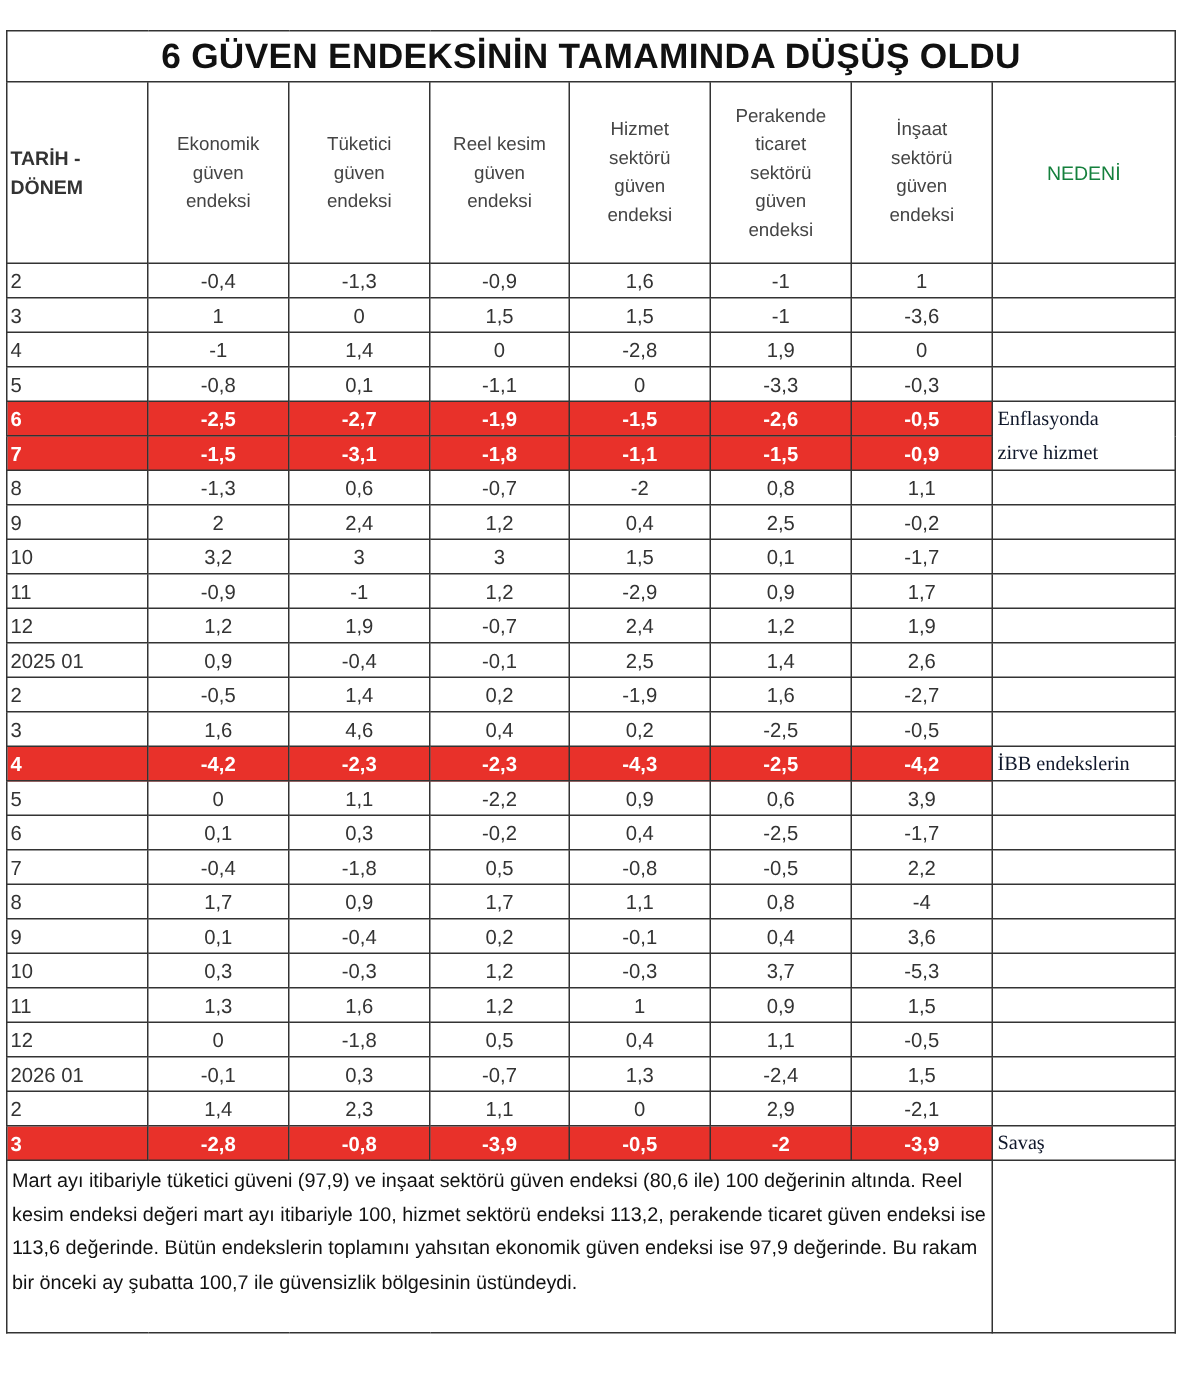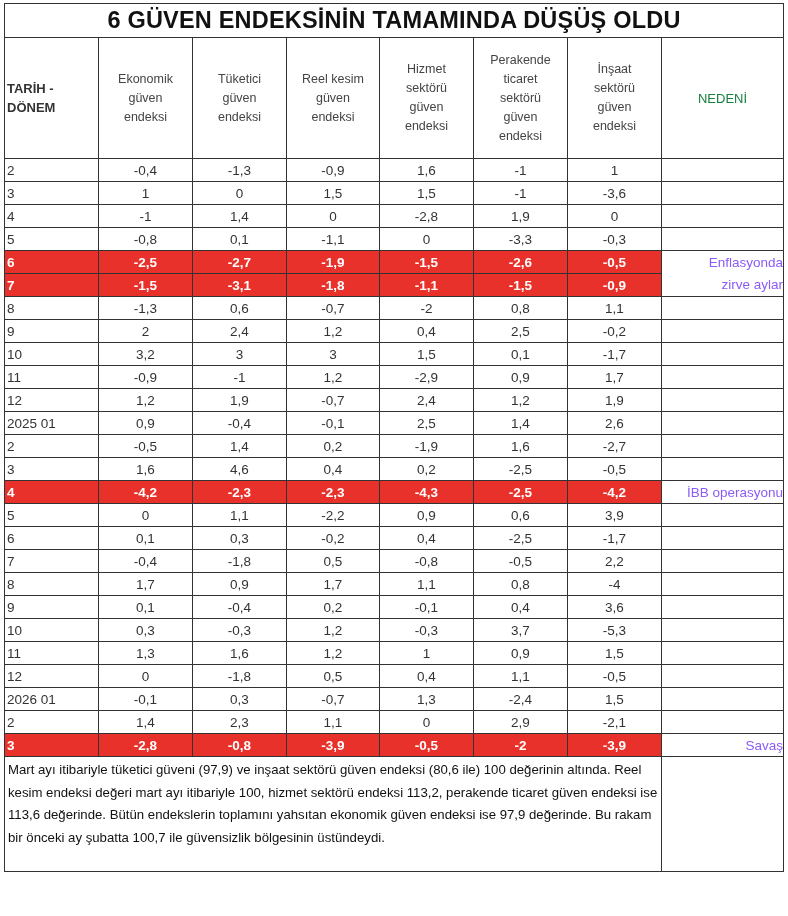--- a/index.html
+++ b/index.html
@@ -1,29 +1,29 @@
 <!DOCTYPE html>
 <html><head>
 <meta charset="utf-8">
 <style>
   html, body { margin: 0; padding: 0; background: #ffffff; }
   body { width: 788px; height: 916px; position: relative; overflow: hidden;
          font-family: "Liberation Sans", "DejaVu Sans", sans-serif; color: #222; }
-  .wrap { position: absolute; left: 4px; top: 3px; width: 779px; }
+  .wrap { position: absolute; left: 4px; top: 20px; width: 779px; }
   table { border-collapse: collapse; width: 779px; table-layout: fixed; }
   td, th { border: 1.3px solid #333; padding: 0; }
   .title-cell { height: 33px; text-align: center; font-weight: bold;
                 font-size: 23.5px; letter-spacing: 0.2px; color: #111; }
   .hdr th { height: 120px; font-weight: normal; font-size: 12.5px; color: #444;
             line-height: 19px; text-align: center; vertical-align: middle; }
   .hdr th.first { text-align: left; font-weight: bold; color: #333; padding-left: 2px; font-size: 13px; }
   .hdr th.neden { font-weight: normal; color: #15803d; font-size: 13px; }
   tbody.data td { height: 22px; font-size: 13.5px; color: #333; text-align: center; vertical-align: middle; }
   tbody.data td.date { text-align: left; padding-left: 2px; }
-  tbody.data td.reason { text-align: right; padding-left: 3px; color: #8b5cf6; }
+  tbody.data td.reason { text-align: left; padding-left: 3px; color: #0f172a; font-family: Liberation Serif, serif; }
   tbody.data tr.hl td.v, tbody.data tr.hl td.date { background: #E8312A; color: #fff; font-weight: bold; }
   td.merged-nb { border-bottom: none; }
   td.merged-nt { border-top: none; }
   .note-cell { height: 112px; font-size: 13.2px; line-height: 22.5px; color: #111;
                text-align: left; vertical-align: top; padding: 2px 3px 0 3px; margin-top: 41px; }
 </style>
 </head>
 <body>
 
 <div class="wrap">
@@ -136,21 +136,21 @@
           <td class="reason merged-nb">Enflasyonda</td>
         </tr>
         <tr class="hl">
           <td class="date">7</td>
           <td class="v">-1,5</td>
           <td class="v">-3,1</td>
           <td class="v">-1,8</td>
           <td class="v">-1,1</td>
           <td class="v">-1,5</td>
           <td class="v">-0,9</td>
-          <td class="reason merged-nt">zirve aylar</td>
+          <td class="reason merged-nt">zirve hizmet</td>
         </tr>
         <tr>
           <td class="date">8</td>
           <td class="v">-1,3</td>
           <td class="v">0,6</td>
           <td class="v">-0,7</td>
           <td class="v">-2</td>
           <td class="v">0,8</td>
           <td class="v">1,1</td>
           <td class="reason"></td>
@@ -226,21 +226,21 @@
           <td class="reason"></td>
         </tr>
         <tr class="hl">
           <td class="date">4</td>
           <td class="v">-4,2</td>
           <td class="v">-2,3</td>
           <td class="v">-2,3</td>
           <td class="v">-4,3</td>
           <td class="v">-2,5</td>
           <td class="v">-4,2</td>
-          <td class="reason">İBB operasyonu</td>
+          <td class="reason">İBB endekslerin</td>
         </tr>
         <tr>
           <td class="date">5</td>
           <td class="v">0</td>
           <td class="v">1,1</td>
           <td class="v">-2,2</td>
           <td class="v">0,9</td>
           <td class="v">0,6</td>
           <td class="v">3,9</td>
           <td class="reason"></td>

